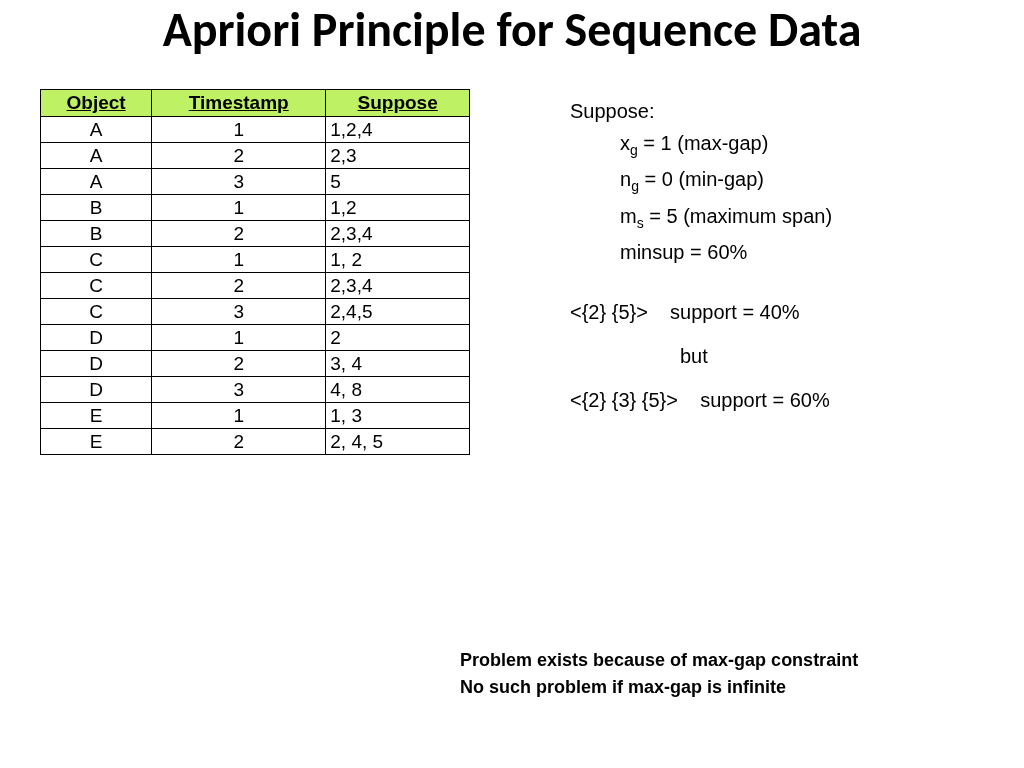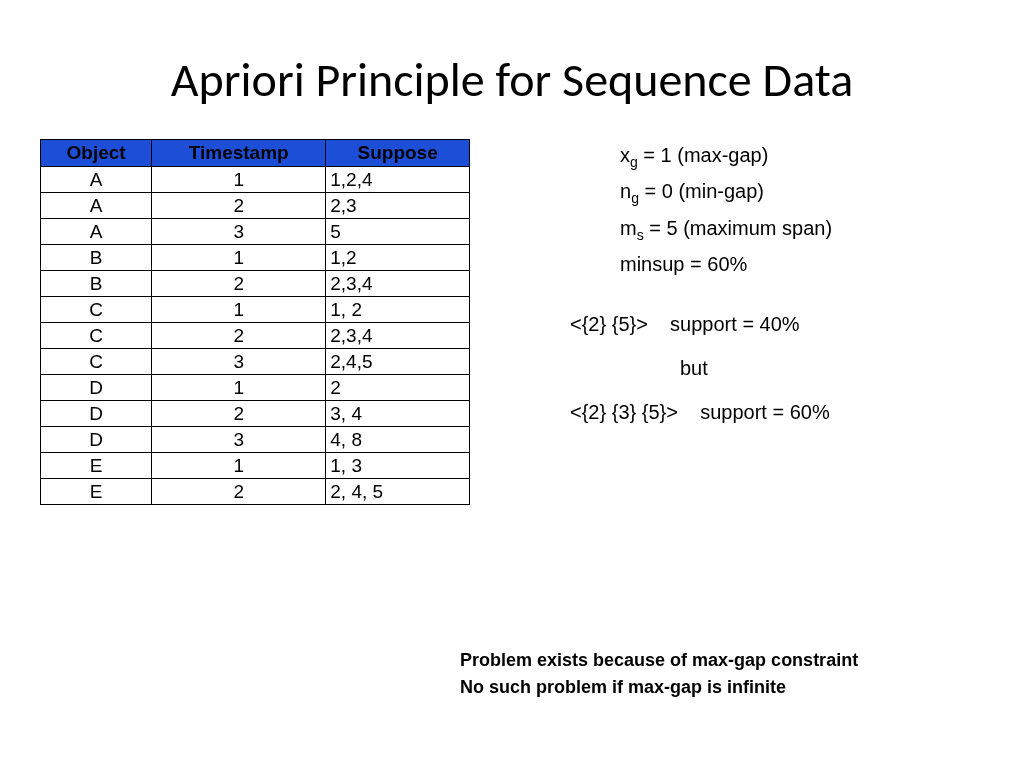--- a/index.html
+++ b/index.html
@@ -13,43 +13,43 @@
     color: #000;
   }
   .slide {
     width: 1024px;
     height: 768px;
     position: relative;
   }
   .title {
     text-align: center;
     font-size: 48px;
-    font-weight: 400;
+    font-weight: 700;
     font-family: "Calibri", Arial, sans-serif;
-    padding-top: 50px;
     padding-bottom: 30px;
   }
   .content {
     display: flex;
     padding: 0 40px;
   }
   .left {
     flex: 0 0 440px;
   }
   table {
     border-collapse: collapse;
     width: 430px;
     font-size: 19px;
   }
   th {
-    background: #1d4ed8;
+    background: #bef264;
     border: 1.5px solid #000;
     padding: 2px 6px;
     font-weight: bold;
     text-align: center;
+    text-decoration: underline;
   }
   td {
     border: 1.5px solid #000;
     padding: 1px 6px;
     height: 26px;
   }
   td.c-obj, td.c-ts { text-align: center; }
   td.c-ev { text-align: left; padding-left: 4px; }
   .right {
     flex: 1;
@@ -154,20 +154,21 @@
           <tr>
               <td class="c-obj">E</td>
               <td class="c-ts">2</td>
               <td class="c-ev">2, 4, 5</td>
             </tr>
         </tbody>
       </table>
     </div>
 
     <div class="right">
+      <div class="suppose">Suppose:</div>
       <div class="params">
         <div><span>x</span><span class="sub">g</span><span> = 1 (max-gap)</span></div>
         <div><span>n</span><span class="sub">g</span><span> = 0 (min-gap)</span></div>
         <div><span>m</span><span class="sub">s</span><span> = 5 (maximum span)</span></div>
         <div><span class="ital">minsup</span><span> = 60%</span></div>
       </div>
 
       <div class="seqblock">
         <div class="row1"><span>&lt;{2} {5}&gt;</span><span style="white-space:pre">    support = 40%</span></div>
         <div class="but">but</div>

